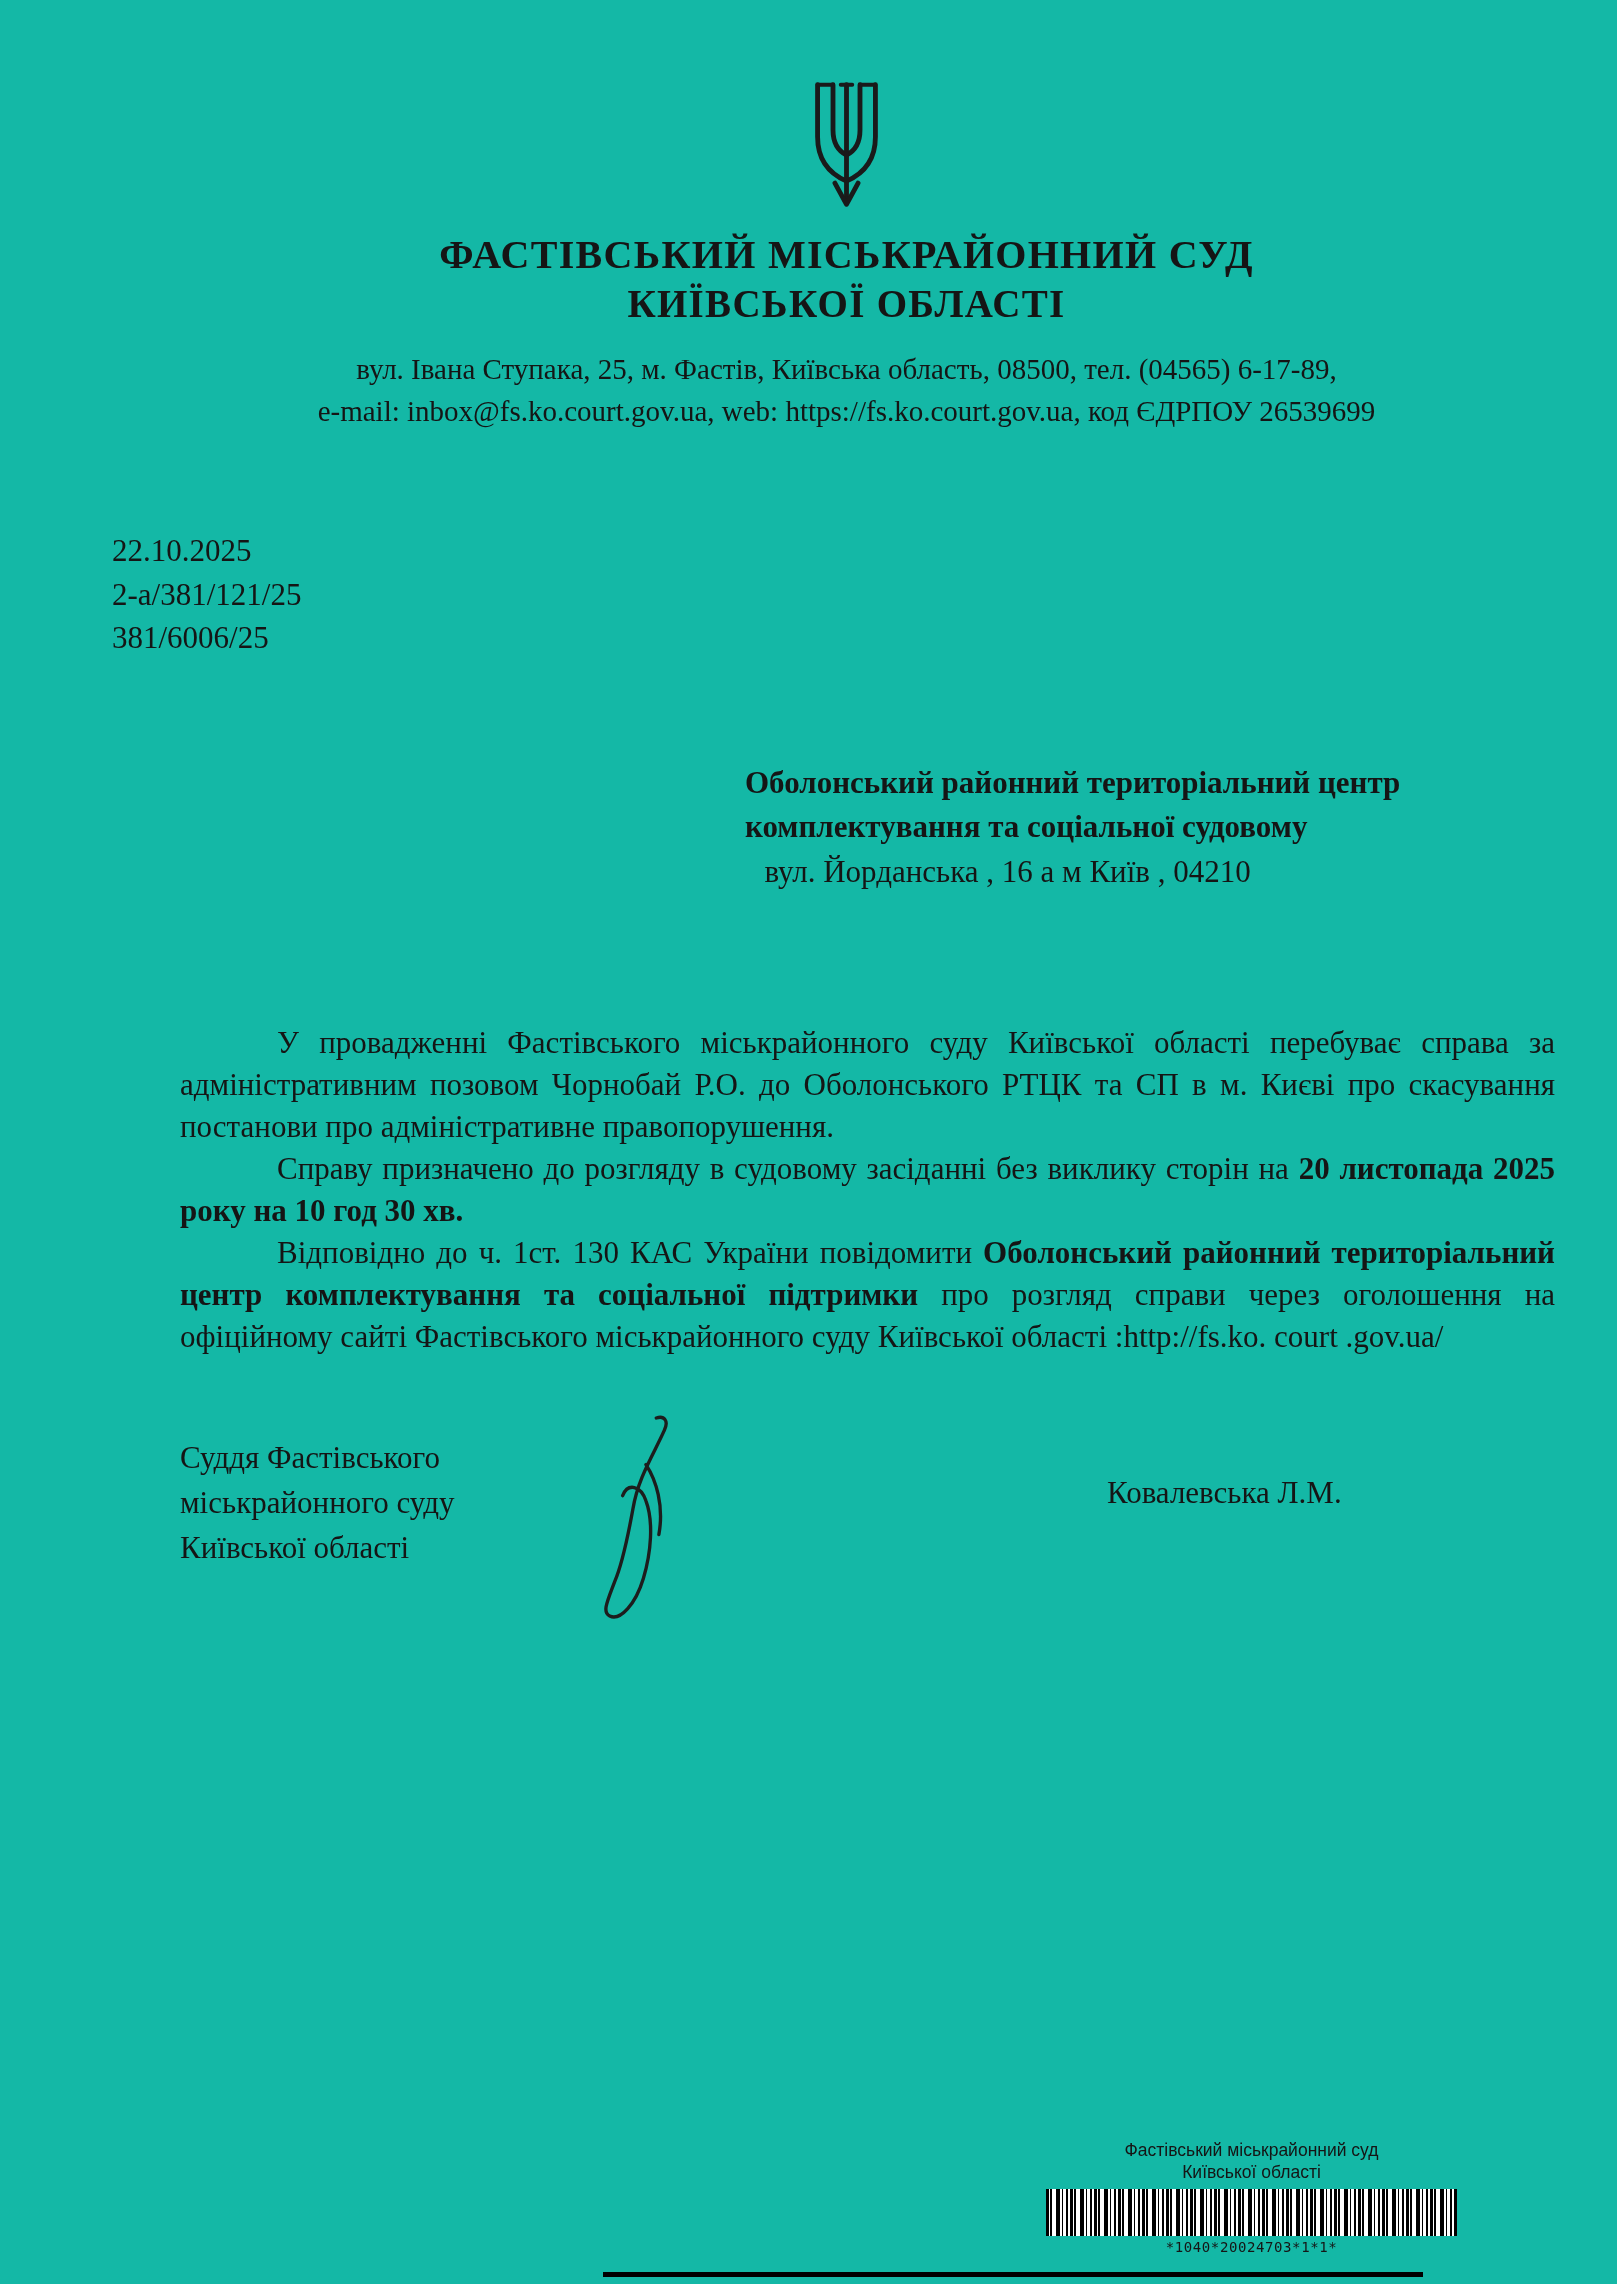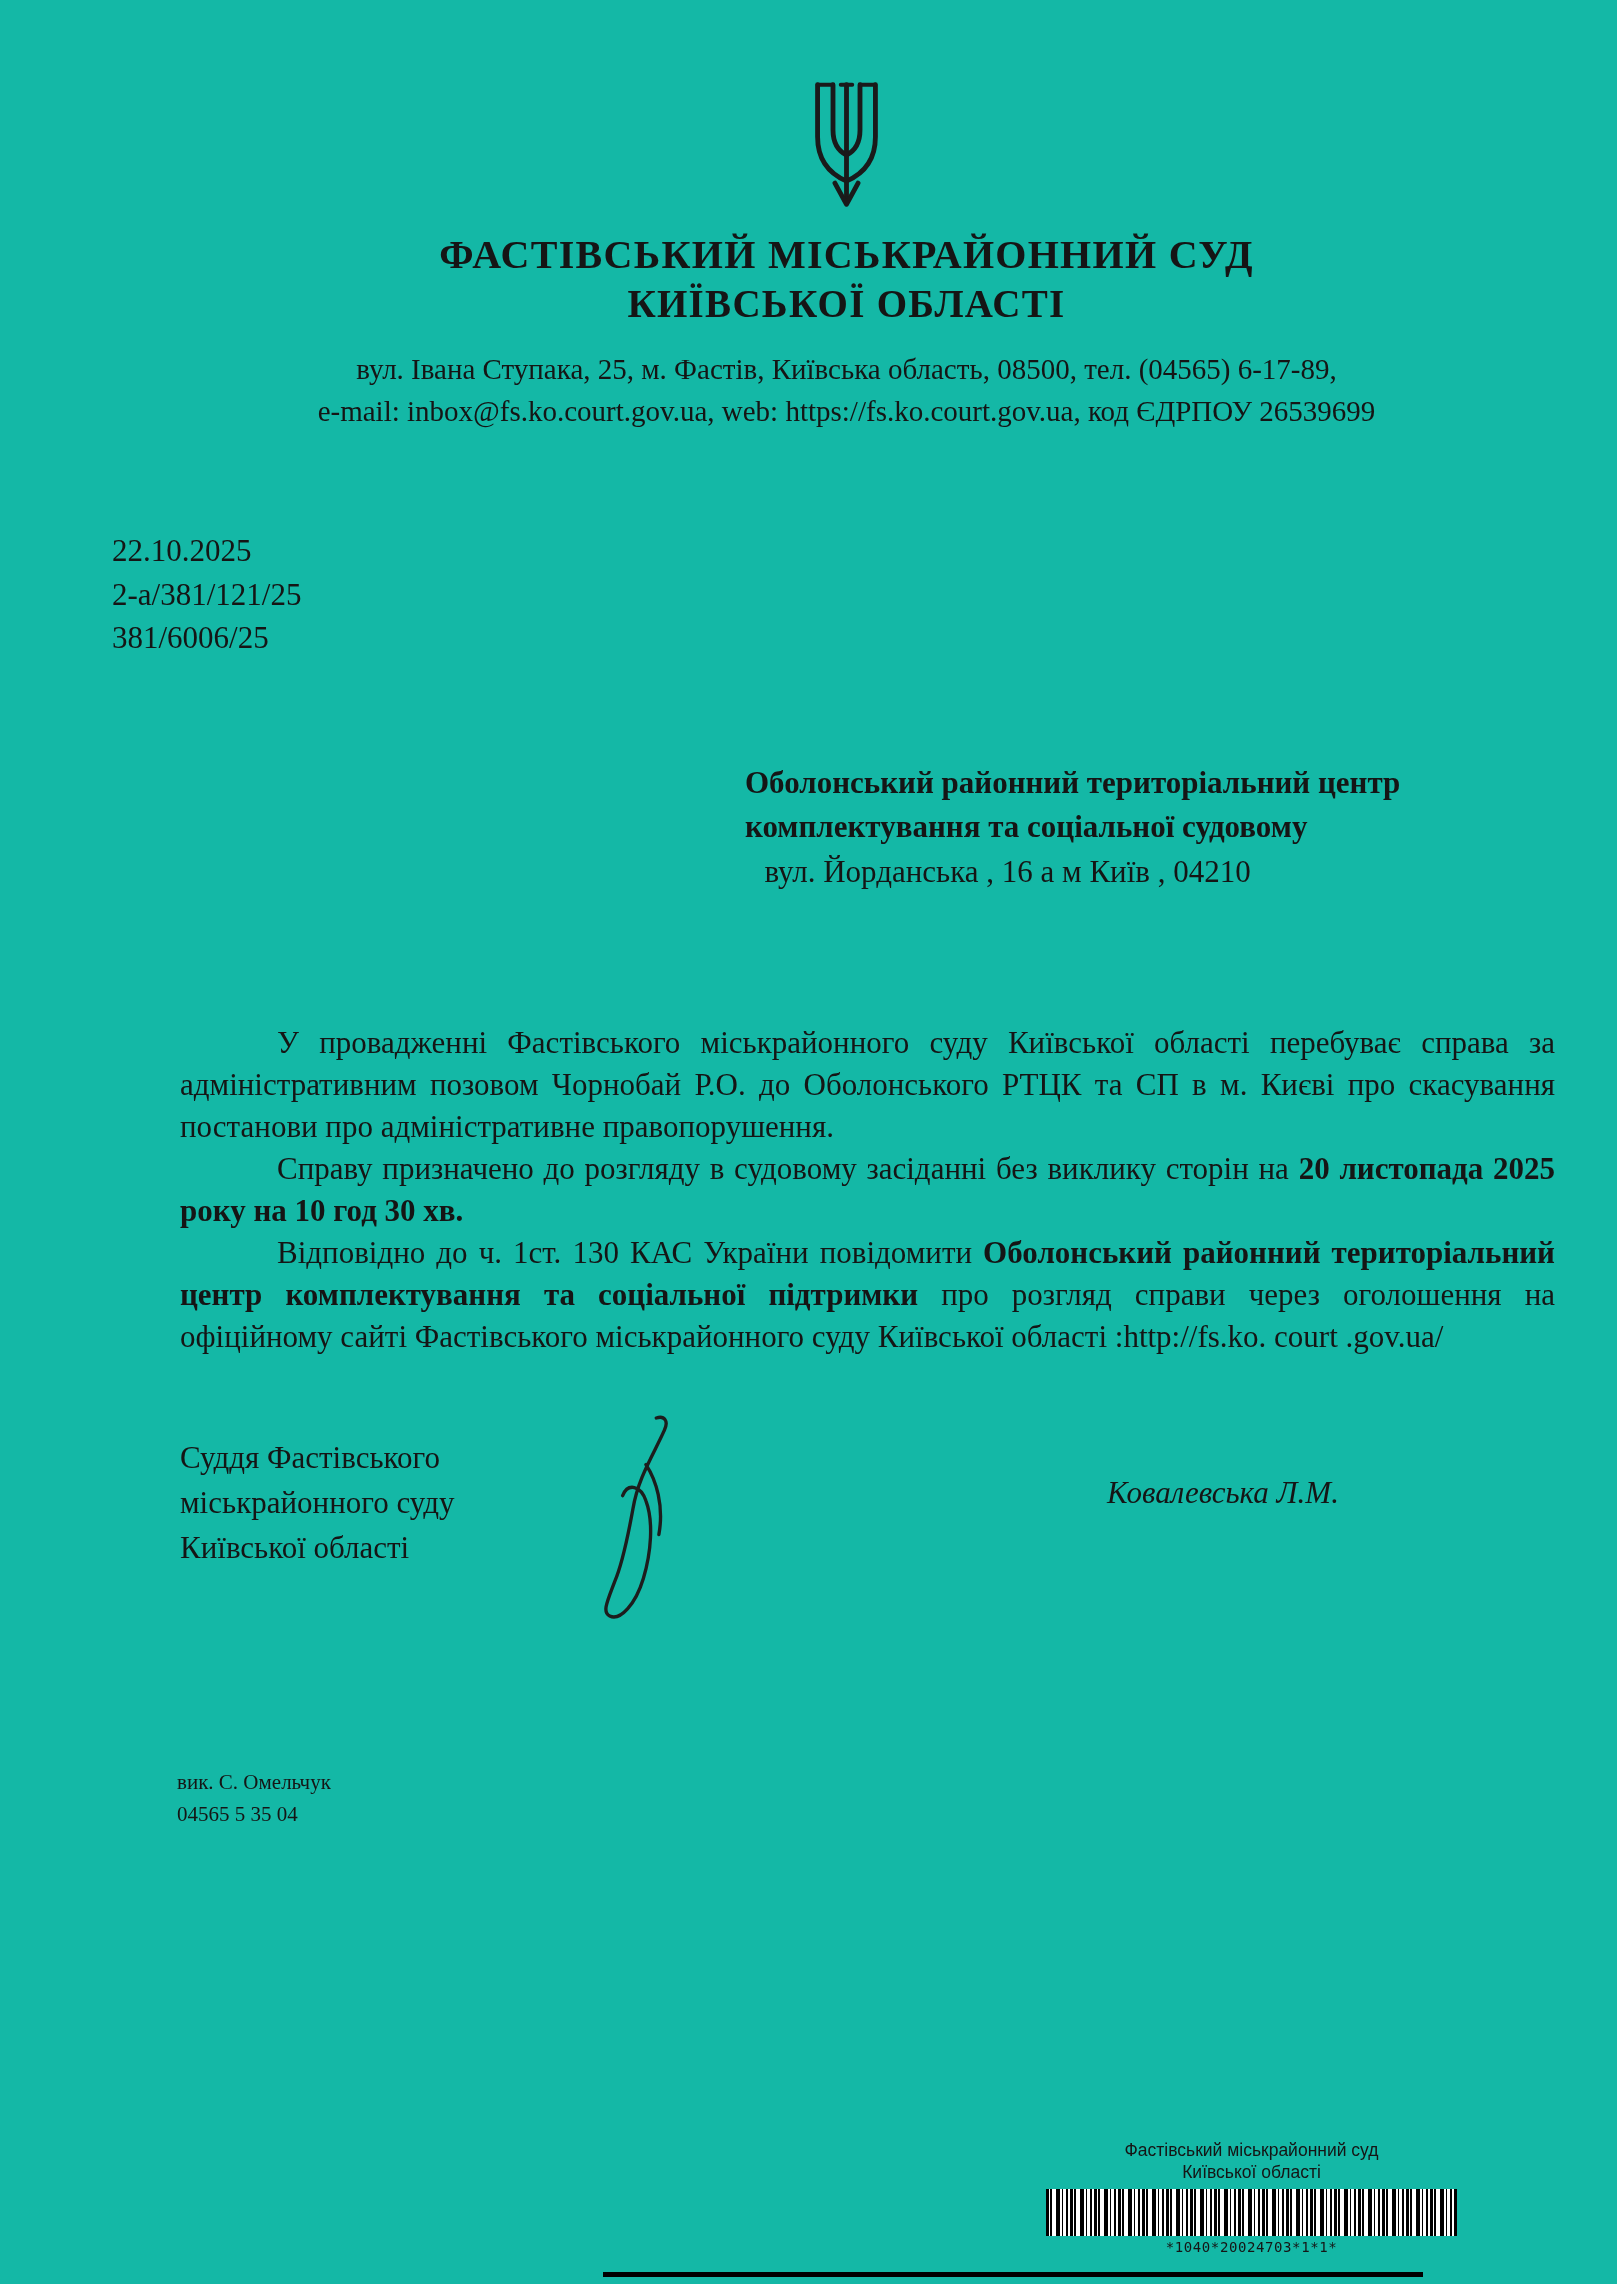--- a/index.html
+++ b/index.html
@@ -75,21 +75,20 @@
   .signature-svg{
     position:absolute;
     left:409px;
     top:-26px;
   }
   .judge-name{
     position:absolute;
     left:927px;
     top:39px;
     font-size:31px;
-    font-style:italic;
   }
   
   .executor{
     margin:110px 0 0 177px;
     font-size:21px;
     line-height:1.5;
   }
   
   .barcode-block{
     position:absolute;
@@ -174,24 +173,20 @@
       <div>міськрайонного суду</div>
       <div>Київської області</div>
     </div>
     <svg class="signature-svg" width="110" height="214" viewBox="0 0 85 165" fill="none" stroke="#1d1d1d" stroke-width="2.6" stroke-linecap="round">
       <path d="M52 6 C 58 4, 62 8, 58 16 C 50 34, 38 52, 34 76 C 30 98, 26 118, 20 132 C 14 148, 10 156, 16 159 C 24 163, 36 150, 42 130 C 48 110, 50 86, 44 70 C 40 58, 30 56, 26 66"></path>
       <path d="M44 42 C 52 54, 58 74, 54 96"></path>
     </svg>
     <div class="judge-name">Ковалевська Л.М.</div>
   </div>
 
-  <div class="executor">
-    <div>вик.  С. Омельчук</div>
-    <div>04565 5 35 04</div>
-  </div>
 
   <div class="barcode-block">
     <div class="small">Фастівський міськрайонний суд</div>
     <div class="small">Київської області</div>
     <div class="barcode"></div>
     <div class="barcode-text">*1040*20024703*1*1*</div>
   </div>
 
   <div class="scanline"></div>
 

